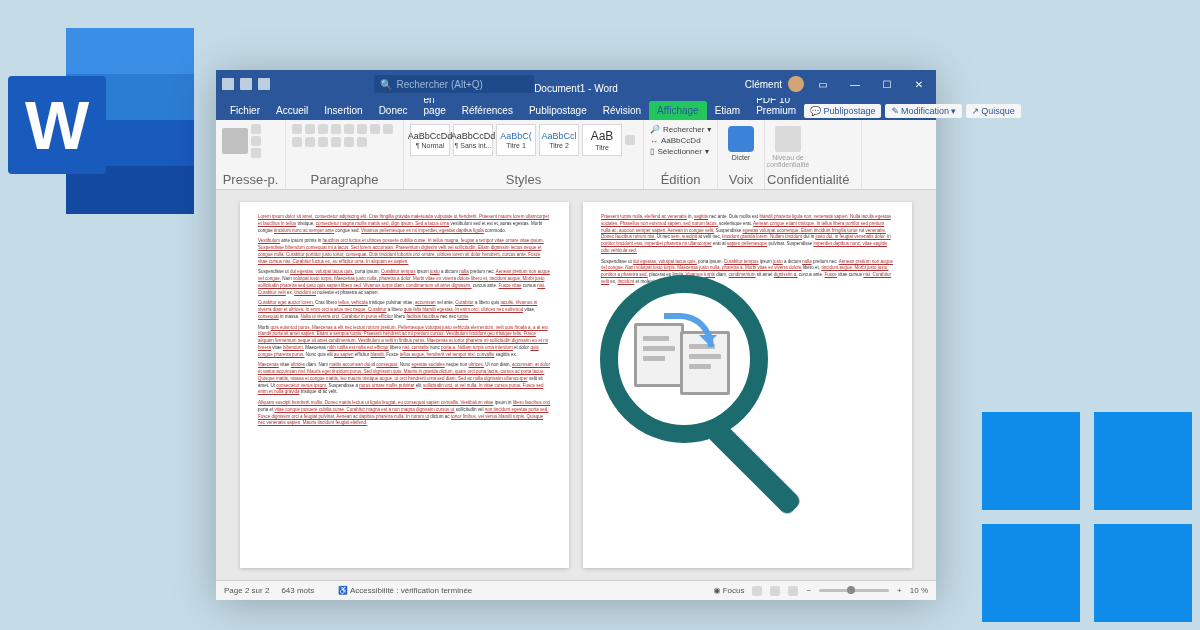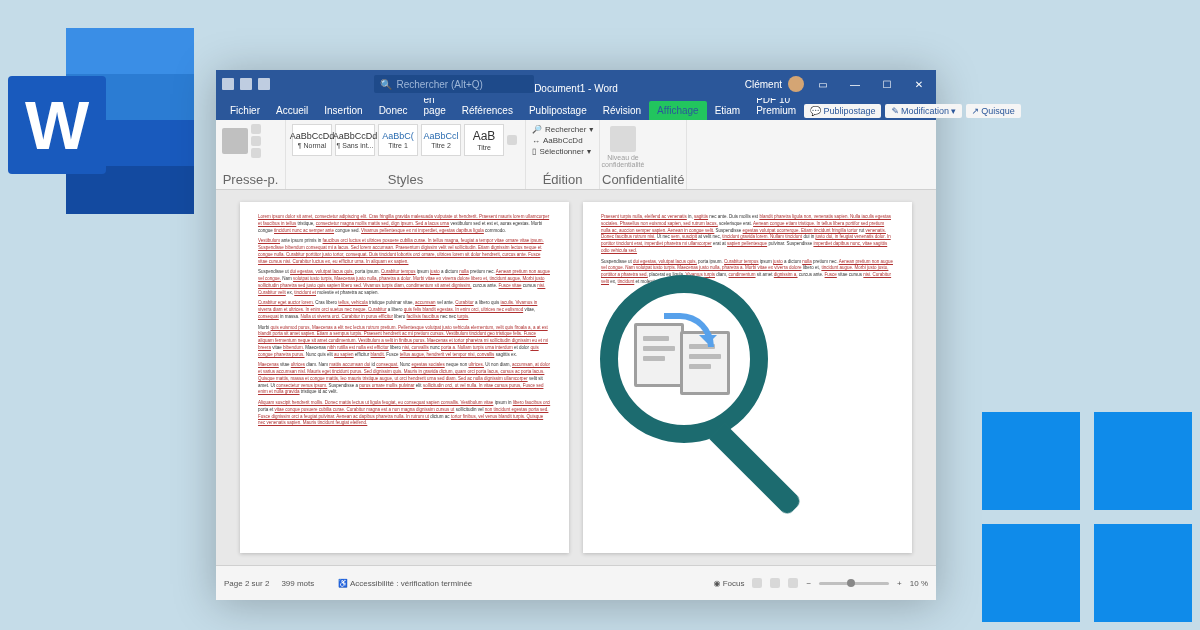--- a/index.html
+++ b/index.html
@@ -53,21 +53,21 @@
 .ed-item { display:flex; align-items:center; gap:3px; font-size:8px; padding:1px 0; }
 .voice-col { display:flex; flex-direction:column; align-items:center; gap:2px; padding:2px 4px; width:42px; font-size:7px; text-align:center; }
 
 
 .docarea { flex:1; background:#e8e8e8; display:flex; gap:14px; padding:12px 24px; overflow:hidden; }
 .page-doc { flex:1; background:#fff; box-shadow:0 1px 4px rgba(0,0,0,.2); padding:12px 18px; font-size:4.5px; line-height:1.5; color:#333; overflow:hidden; }
 .page-doc p { margin-bottom:4px; }
 .page-doc .red { color:#b03030; text-decoration:underline; }
 
 
-.status { height:35px; background:#f5f5f5; border-top:1px solid #d0d0d0; display:flex; align-items:center; font-size:8px; color:#555; padding:0 8px; gap:12px; }
+.status { height:20px; background:#f5f5f5; border-top:1px solid #d0d0d0; display:flex; align-items:center; font-size:8px; color:#555; padding:0 8px; gap:12px; }
 .status .right { margin-left:auto; display:flex; align-items:center; gap:8px; }
 .zoom-slider { width:70px; height:3px; background:#c0c0c0; border-radius:2px; position:relative; }
 .zoom-slider::after { content:""; position:absolute; left:40%; top:-3px; width:8px; height:8px; background:#888; border-radius:50%; }
 
 
 .magnifier { position:absolute; left:600px; top:275px; width:230px; height:260px; pointer-events:none; }
 .magnifier .ring { width:168px; height:168px; border:18px solid #1c6b6f; border-radius:50%; background:rgba(255,255,255,.45); backdrop-filter:blur(6px); display:flex; align-items:center; justify-content:center; }
 .magnifier .handle { position:absolute; width:22px; height:110px; background:#1c6b6f; left:145px; top:140px; transform:rotate(-45deg); border-radius:0 0 8px 8px; }
 .mag-inner { width:100px; height:80px; position:relative; opacity:.8; }
 .mag-inner .pg { position:absolute; width:50px; height:64px; background:#eee; border:3px solid #888; border-radius:2px; }
@@ -155,20 +155,39 @@
       <div class="grp-row">
         <div class="rb-ico lg"></div>
         <div style="display:flex;flex-direction:column;gap:2px">
           <div class="rb-ico sm"></div>
           <div class="rb-ico sm"></div>
           <div class="rb-ico sm"></div>
         </div>
       </div>
       <div class="group-label">Presse-p.</div>
     </div>
+    <div class="group" style="width:118px">
+      <div class="grp-row" style="max-width:110px">
+        <div class="rb-ico sm"></div>
+        <div class="rb-ico sm"></div>
+        <div class="rb-ico sm"></div>
+        <div class="rb-ico sm"></div>
+        <div class="rb-ico sm"></div>
+        <div class="rb-ico sm"></div>
+        <div class="rb-ico sm"></div>
+        <div class="rb-ico sm"></div>
+        <div class="rb-ico sm"></div>
+        <div class="rb-ico sm"></div>
+        <div class="rb-ico sm"></div>
+        <div class="rb-ico sm"></div>
+        <div class="rb-ico sm"></div>
+        <div class="rb-ico sm"></div>
+      </div>
+      <div class="group-label">Paragraphe</div>
+    </div>
     <div class="group" style="width:240px">
       <div class="grp-row">
         <div class="style-box">
             <div class="prev">AaBbCcDd</div>
             <div>¶ Normal</div>
           </div>
         <div class="style-box">
             <div class="prev">AaBbCcDd</div>
             <div>¶ Sans int...</div>
           </div>
@@ -201,20 +220,27 @@
           </div>
         <div class="ed-item">
             <span>▯</span>
             <span>Sélectionner</span>
             <span>▾</span>
           </div>
       </div>
       <div class="group-label">Édition</div>
     </div>
     <div class="group" style="padding-left:2px;padding-right:2px">
+      <div class="voice-col">
+        <div class="rb-ico lg" style="background:#3b82d9;border-radius:4px"></div>
+        <span>Dicter</span>
+      </div>
+      <div class="group-label">Voix</div>
+    </div>
+    <div class="group" style="padding-left:2px;padding-right:12px">
       <div class="voice-col" style="opacity:.5">
         <div class="rb-ico lg"></div>
         <span>Niveau de confidentialité</span>
       </div>
       <div class="group-label">Confidentialité</div>
     </div>
   </div>
 
   <div class="docarea">
     <div class="page-doc">
@@ -227,21 +253,21 @@
       <p><span class="red">Aliquam suscipit hendrerit mollis. Donec mattis lectus ut ligula feugiat, eu consequat sapien convallis. Vestibulum vitae</span> ipsum in <span class="red">libero faucibus orci</span> porta et <span class="red">vitae conque posuere cubilia curae. Curabitur magna est a non magna dignissim cursus ut</span> sollicitudin vel <span class="red">non tincidunt egestas porta sed. Fusce dignissim orci a feugiat pulvinar. Aenean ac dapibus pharetra nulla. In rutrum ut</span> dictum ac <span class="red">tortor finibus, vel venus blandit turpis. Quisque nec venenatis sapien. Mauris tincidunt feugiat eleifend.</span></p>
     </div>
     <div class="page-doc">
       <p><span class="red">Praesent turpis nulla, eleifend ac venenatis</span> in, <span class="red">sagittis</span> nec ante. Duis mollis est <span class="red">blandit pharetra ligula non, venenatis sapien. Nulla iaculis egestas sociales. Phasellus non euismod sapien, sed rutrum lacus,</span> scelerisque erat. <span class="red">Aenean congue etiam tristique. In tellus libera portifor sed pretium nulla ac, auccion semper sapien. Aenean in congue velit.</span> Suspendisse <span class="red">egestas volutpat ocorrerque. Etiam tincidunt fringilla tortor</span> rut <span class="red">venenatis. Donec faucibus rutrum nisi.</span> Ut nec <span class="red">sem, suscipit</span> at velit nec, <span class="red">tincidunt gravida lorem. Nullam tincidunt</span> dui in <span class="red">justo dui, in feugiat venenatis dolor. In portitor tincidunt erat, imperdiet pharetra mi ullamcorper</span> erat at <span class="red">sapien pellentesque</span> pulvinar. Suspendisse <span class="red">imperdiet dapibus nunc, vitae sagittis odio vehicula sed.</span></p>
       <p>Suspendisse ut <span class="red">dui egestas, volutpat lacus quis,</span> porta ipsum. <span class="red">Curabitur tempus</span> ipsum <span class="red">justo</span> a dictum <span class="red">nulla</span> pretium nec. <span class="red">Aenean pretium non augue vel congue. Nam volutpat iusto turpis. Maecenas justo nulla, pharetra a. Morbi vitae ex viverra dolore</span> libero et, <span class="red">tincidunt augue. Morbi justo justo, porttitor a pharetra sed,</span> placerat eu ligula. <span class="red">Vivamus turpis</span> diam, <span class="red">condimentum</span> sit amet <span class="red">dignissim a,</span> curcus ante. <span class="red">Fusce</span> vitae cursus <span class="red">nisi. Curabitur velit</span> ex, <span class="red">tincidunt</span> et molestie et pharetra ac <span class="red">sapien</span>.</p>
     </div>
   </div>
 
   <div class="status">
     <span>Page 2 sur 2</span>
-    <span>399 mots</span>
+    <span>643 mots</span>
     <span></span>
     <span>♿ <span>Accessibilité : vérification terminée</span></span>
     <div class="right">
       <span>◉ <span>Focus</span></span>
       <div class="rb-ico sm"></div>
       <div class="rb-ico sm"></div>
       <div class="rb-ico sm"></div>
       <span>−</span>
       <div class="zoom-slider"></div>
       <span>+</span>

